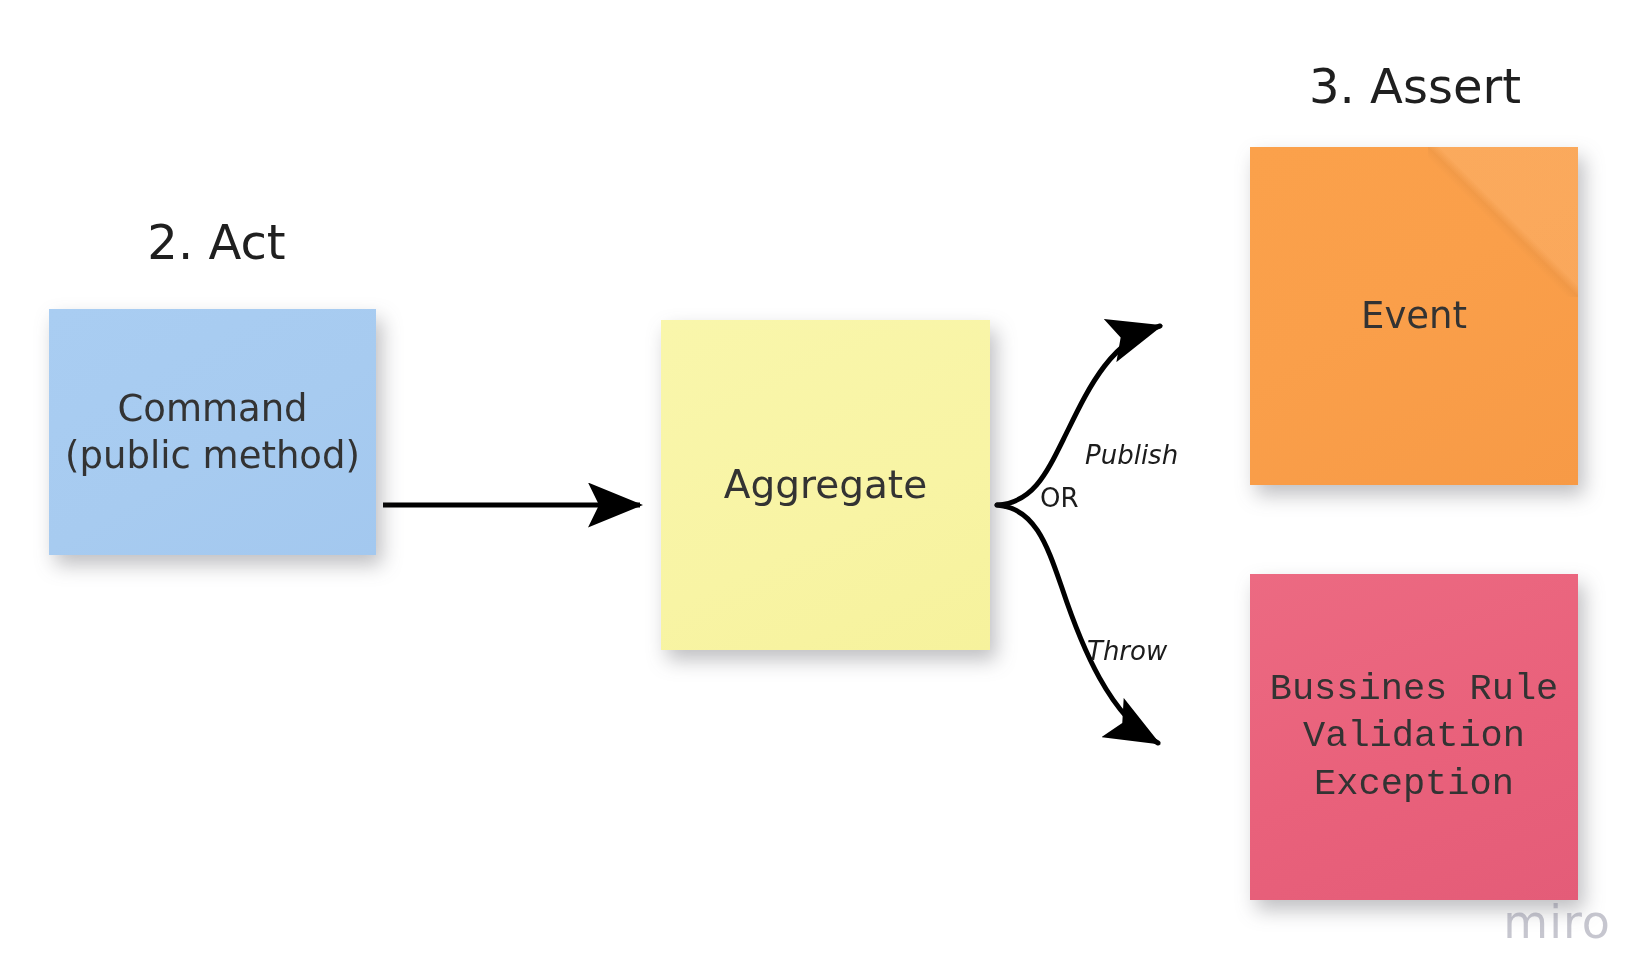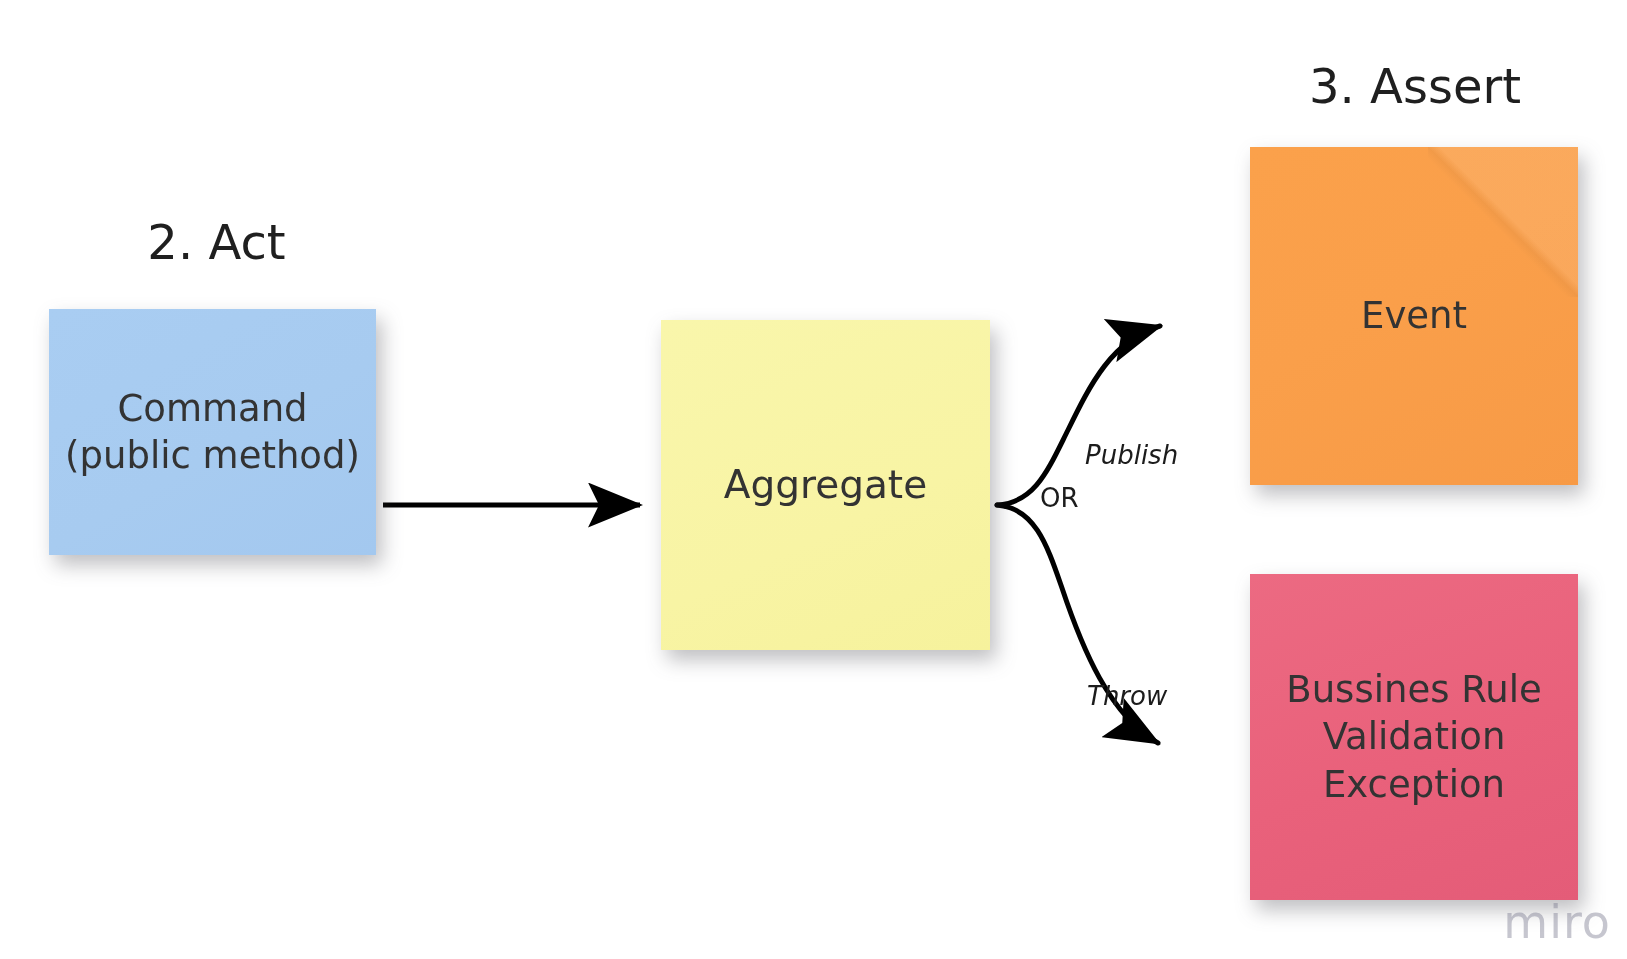--- a/index.html
+++ b/index.html
@@ -58,20 +58,21 @@
     right: 0; top: 0;
     width: 150px; height: 150px;
     background: linear-gradient(225deg, rgba(255,255,255,0.10) 0%, rgba(255,255,255,0.10) 46%, rgba(0,0,0,0.035) 50%, rgba(0,0,0,0.0) 54%);
     pointer-events: none;
   }
   .note-pink {
     left: 1250px; top: 574px;
     width: 328px; height: 326px;
     background: linear-gradient(160deg, #ec6a82 0%, #e9617b 55%, #e45c78 100%);
     font-size: 37px;
+    font-family: Liberation Mono, monospace;
   }
 
   
   .section-title {
     position: absolute;
     color: #1f1f1f;
     font-size: 48px;
     font-family: "DejaVu Sans", sans-serif;
     white-space: nowrap;
     text-align: center;
@@ -84,21 +85,21 @@
   .edge-label {
     position: absolute;
     color: #1c1c1c;
     font-family: "DejaVu Sans", sans-serif;
     font-size: 26px;
     white-space: nowrap;
   }
   .edge-label.italic { font-style: italic; }
   .label-publish { left: 1085px; top: 396px; margin-top: 44px; }
   .label-or      { left: 1040px; top: 483px; }
-  .label-throw   { left: 1087px; top: 636px; margin-top: 45px; }
+  .label-throw   { left: 1087px; top: 636px; }
 
   
   #connectors {
     position: absolute;
     left: 0; top: 0;
     width: 1627px; height: 959px;
     pointer-events: none;
   }
 
   

